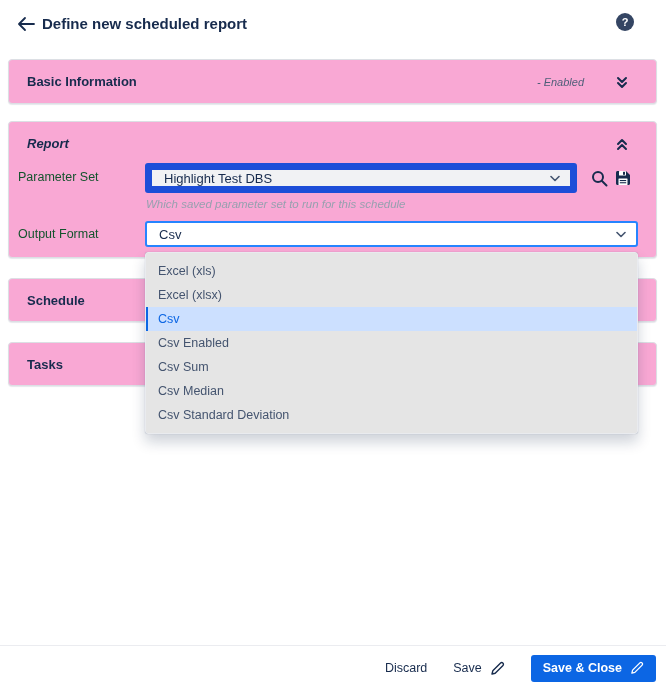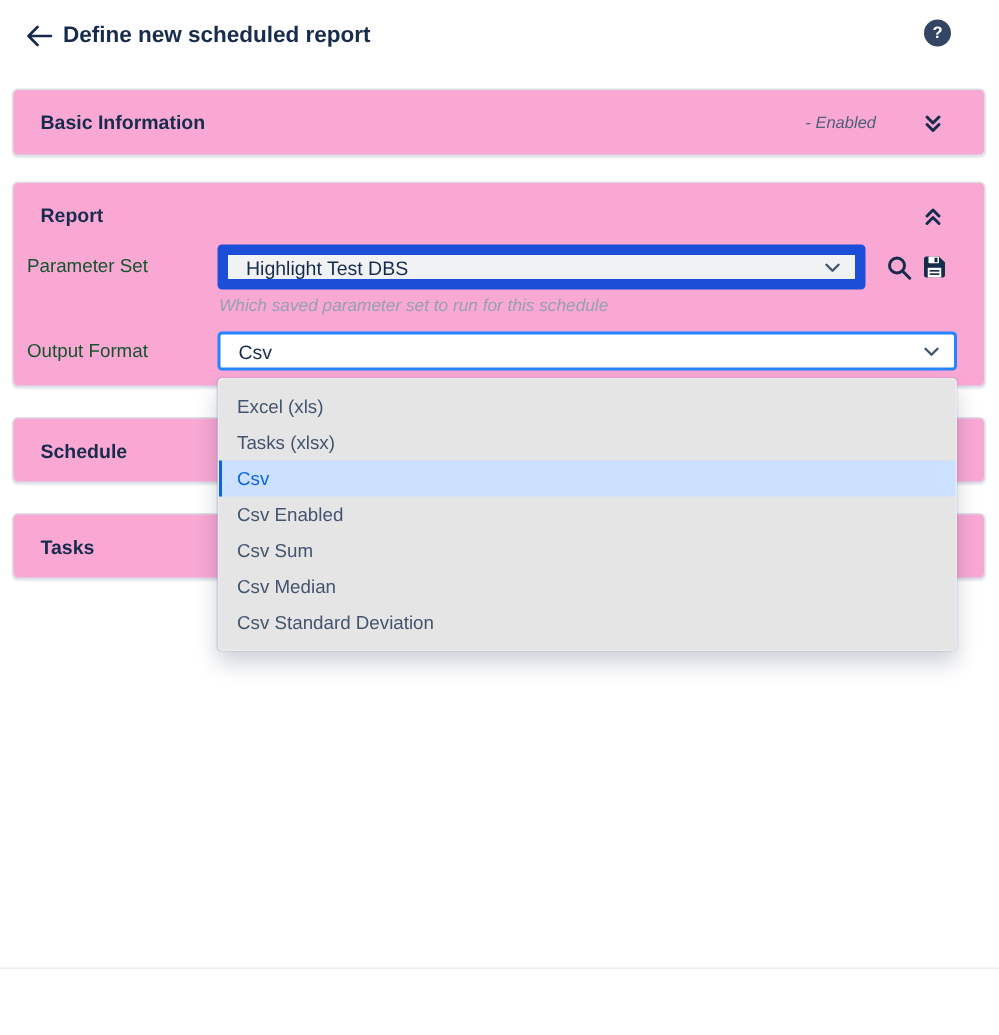--- a/index.html
+++ b/index.html
@@ -20,21 +20,21 @@
               font-family: "Liberation Sans", sans-serif; }
 
   
   .card { position: absolute; left: 8px; width: 649px; background: #f9a8d4;
           border: 1px solid #DCDFE4; border-radius: 4px;
           box-shadow: 0 1px 1px rgba(9,30,66,0.10); }
   .card-header { position: relative; height: 43px; }
   .card-title { position: absolute; left: 18px; top: 14px; font-size: 13px; font-weight: bold; color: #172B4D; }
 
   .card-basic { top: 59px; height: 45px; }
-  .card-report { top: 121px; height: 137px; }
+  .card-report { top: 121px; height: 137px; font-style: italic; }
   .card-schedule { top: 278px; height: 44px; }
   .card-tasks { top: 342px; height: 44px; }
 
   .status-enabled { position: absolute; right: 72px; top: 16px; font-size: 11px; font-style: italic; color: #505F79; }
   .collapse-btn { position: absolute; right: 24px; top: 12px; width: 20px; height: 20px; border: none;
                   background: transparent; cursor: pointer; padding: 0; display: flex; align-items: center; justify-content: center; }
 
   
   .field-label { position: absolute; left: 18px; font-size: 12.5px; color: #14532d; }
   .label-paramset { top: 170px; }
@@ -178,23 +178,44 @@
 
   <div class="card card-tasks">
     <div class="card-header">
       <span class="card-title">Tasks</span>
     </div>
   </div>
 
   <ul class="dropdown">
 
   <li class="option">Excel (xls)</li>
-      <li class="option">Tasks (xlsx)</li>
+      <li class="option">Excel (xlsx)</li>
       <li class="option selected">Csv</li>
       <li class="option">Csv Enabled</li>
       <li class="option">Csv Sum</li>
       <li class="option">Csv Median</li>
       <li class="option">Csv Standard Deviation</li>
     </ul>
 
   <div class="footer-divider"></div>
+  <div class="footer">
+    <button class="text-btn">
+      <span>Discard</span>
+    </button>
+    <button class="text-btn">
+      <span>Save</span>
+      <span>
+        <svg width="15" height="15" viewBox="0 0 15 15">
+          <path d="M2 13 L2.8 9.8 L10.6 2 C11.2 1.4 12.2 1.4 12.8 2 L13 2.2 C13.6 2.8 13.6 3.8 13 4.4 L5.2 12.2 Z" stroke="#172B4D" stroke-width="1.4" fill="none" stroke-linejoin="round"></path>
+        </svg>
+      </span>
+    </button>
+    <button class="primary-btn">
+      <span>Save &amp; Close</span>
+      <span>
+        <svg width="14" height="14" viewBox="0 0 15 15">
+          <path d="M2 13 L2.8 9.8 L10.6 2 C11.2 1.4 12.2 1.4 12.8 2 L13 2.2 C13.6 2.8 13.6 3.8 13 4.4 L5.2 12.2 Z" stroke="#ffffff" stroke-width="1.4" fill="none" stroke-linejoin="round"></path>
+        </svg>
+      </span>
+    </button>
+  </div>
 
 </div>
 
 </body></html>

